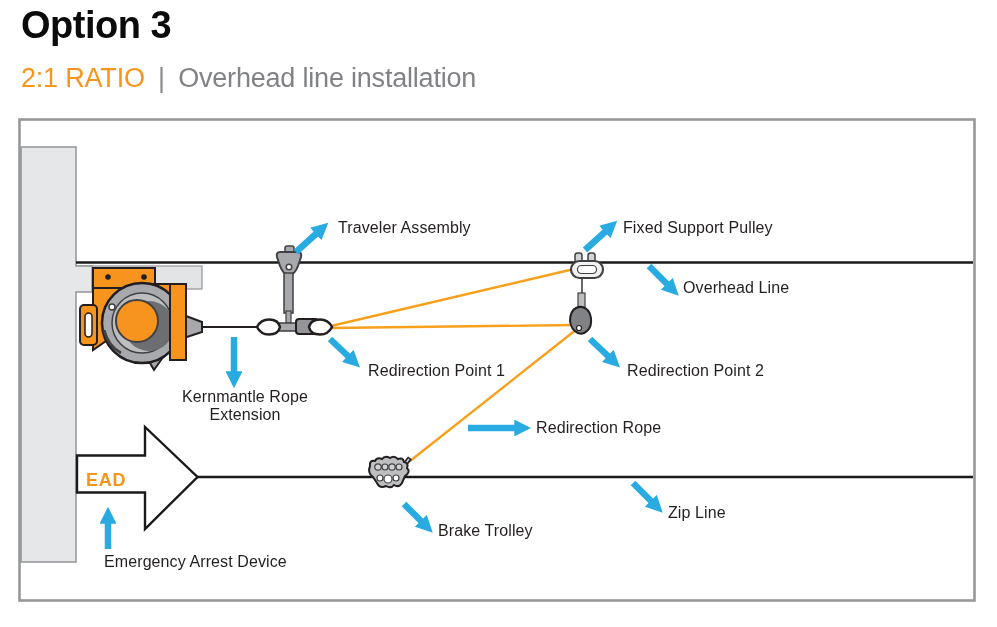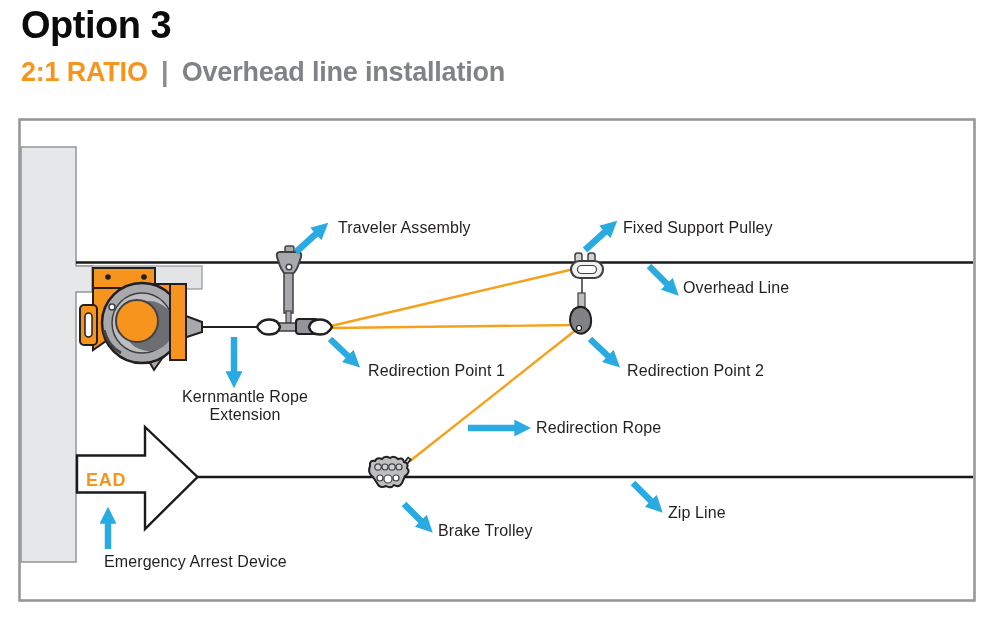--- a/index.html
+++ b/index.html
@@ -1,20 +1,20 @@
 <!DOCTYPE html>
 <html><head>
 <meta charset="utf-8">
 <style>
   html,body{margin:0;padding:0;background:#ffffff;}
   .page{position:relative;width:997px;height:627px;background:#fff;overflow:hidden;
         font-family:"Liberation Sans","DejaVu Sans",sans-serif;}
   .title{position:absolute;left:21px;top:4px;font-size:38px;font-weight:800;
          color:#0b0b0b;letter-spacing:-0.5px;}
-  .subtitle{position:absolute;left:21px;top:57px;font-size:27px;font-weight:700;
+  .subtitle{position:absolute;left:21px;top:63px;font-size:27px;font-weight:400;
             letter-spacing:-0.2px;white-space:nowrap;}
   .subtitle .ratio{color:#F7941D;}
   .subtitle .sep{color:#8a8c8f;padding:0 6px;}
   .subtitle .desc{color:#808285;}
   svg{position:absolute;left:0;top:0;}
   text.lbl{font-family:"Liberation Sans","DejaVu Sans",sans-serif;font-size:16px;
            font-weight:500;fill:#231F20;letter-spacing:0.1px;}
   text.ead{font-family:"Liberation Sans","DejaVu Sans",sans-serif;font-size:18px;
            font-weight:700;fill:#F7941D;letter-spacing:0.8px;}
   .blue-shaft{stroke:#29ABE2;stroke-width:6.5;fill:none;}

